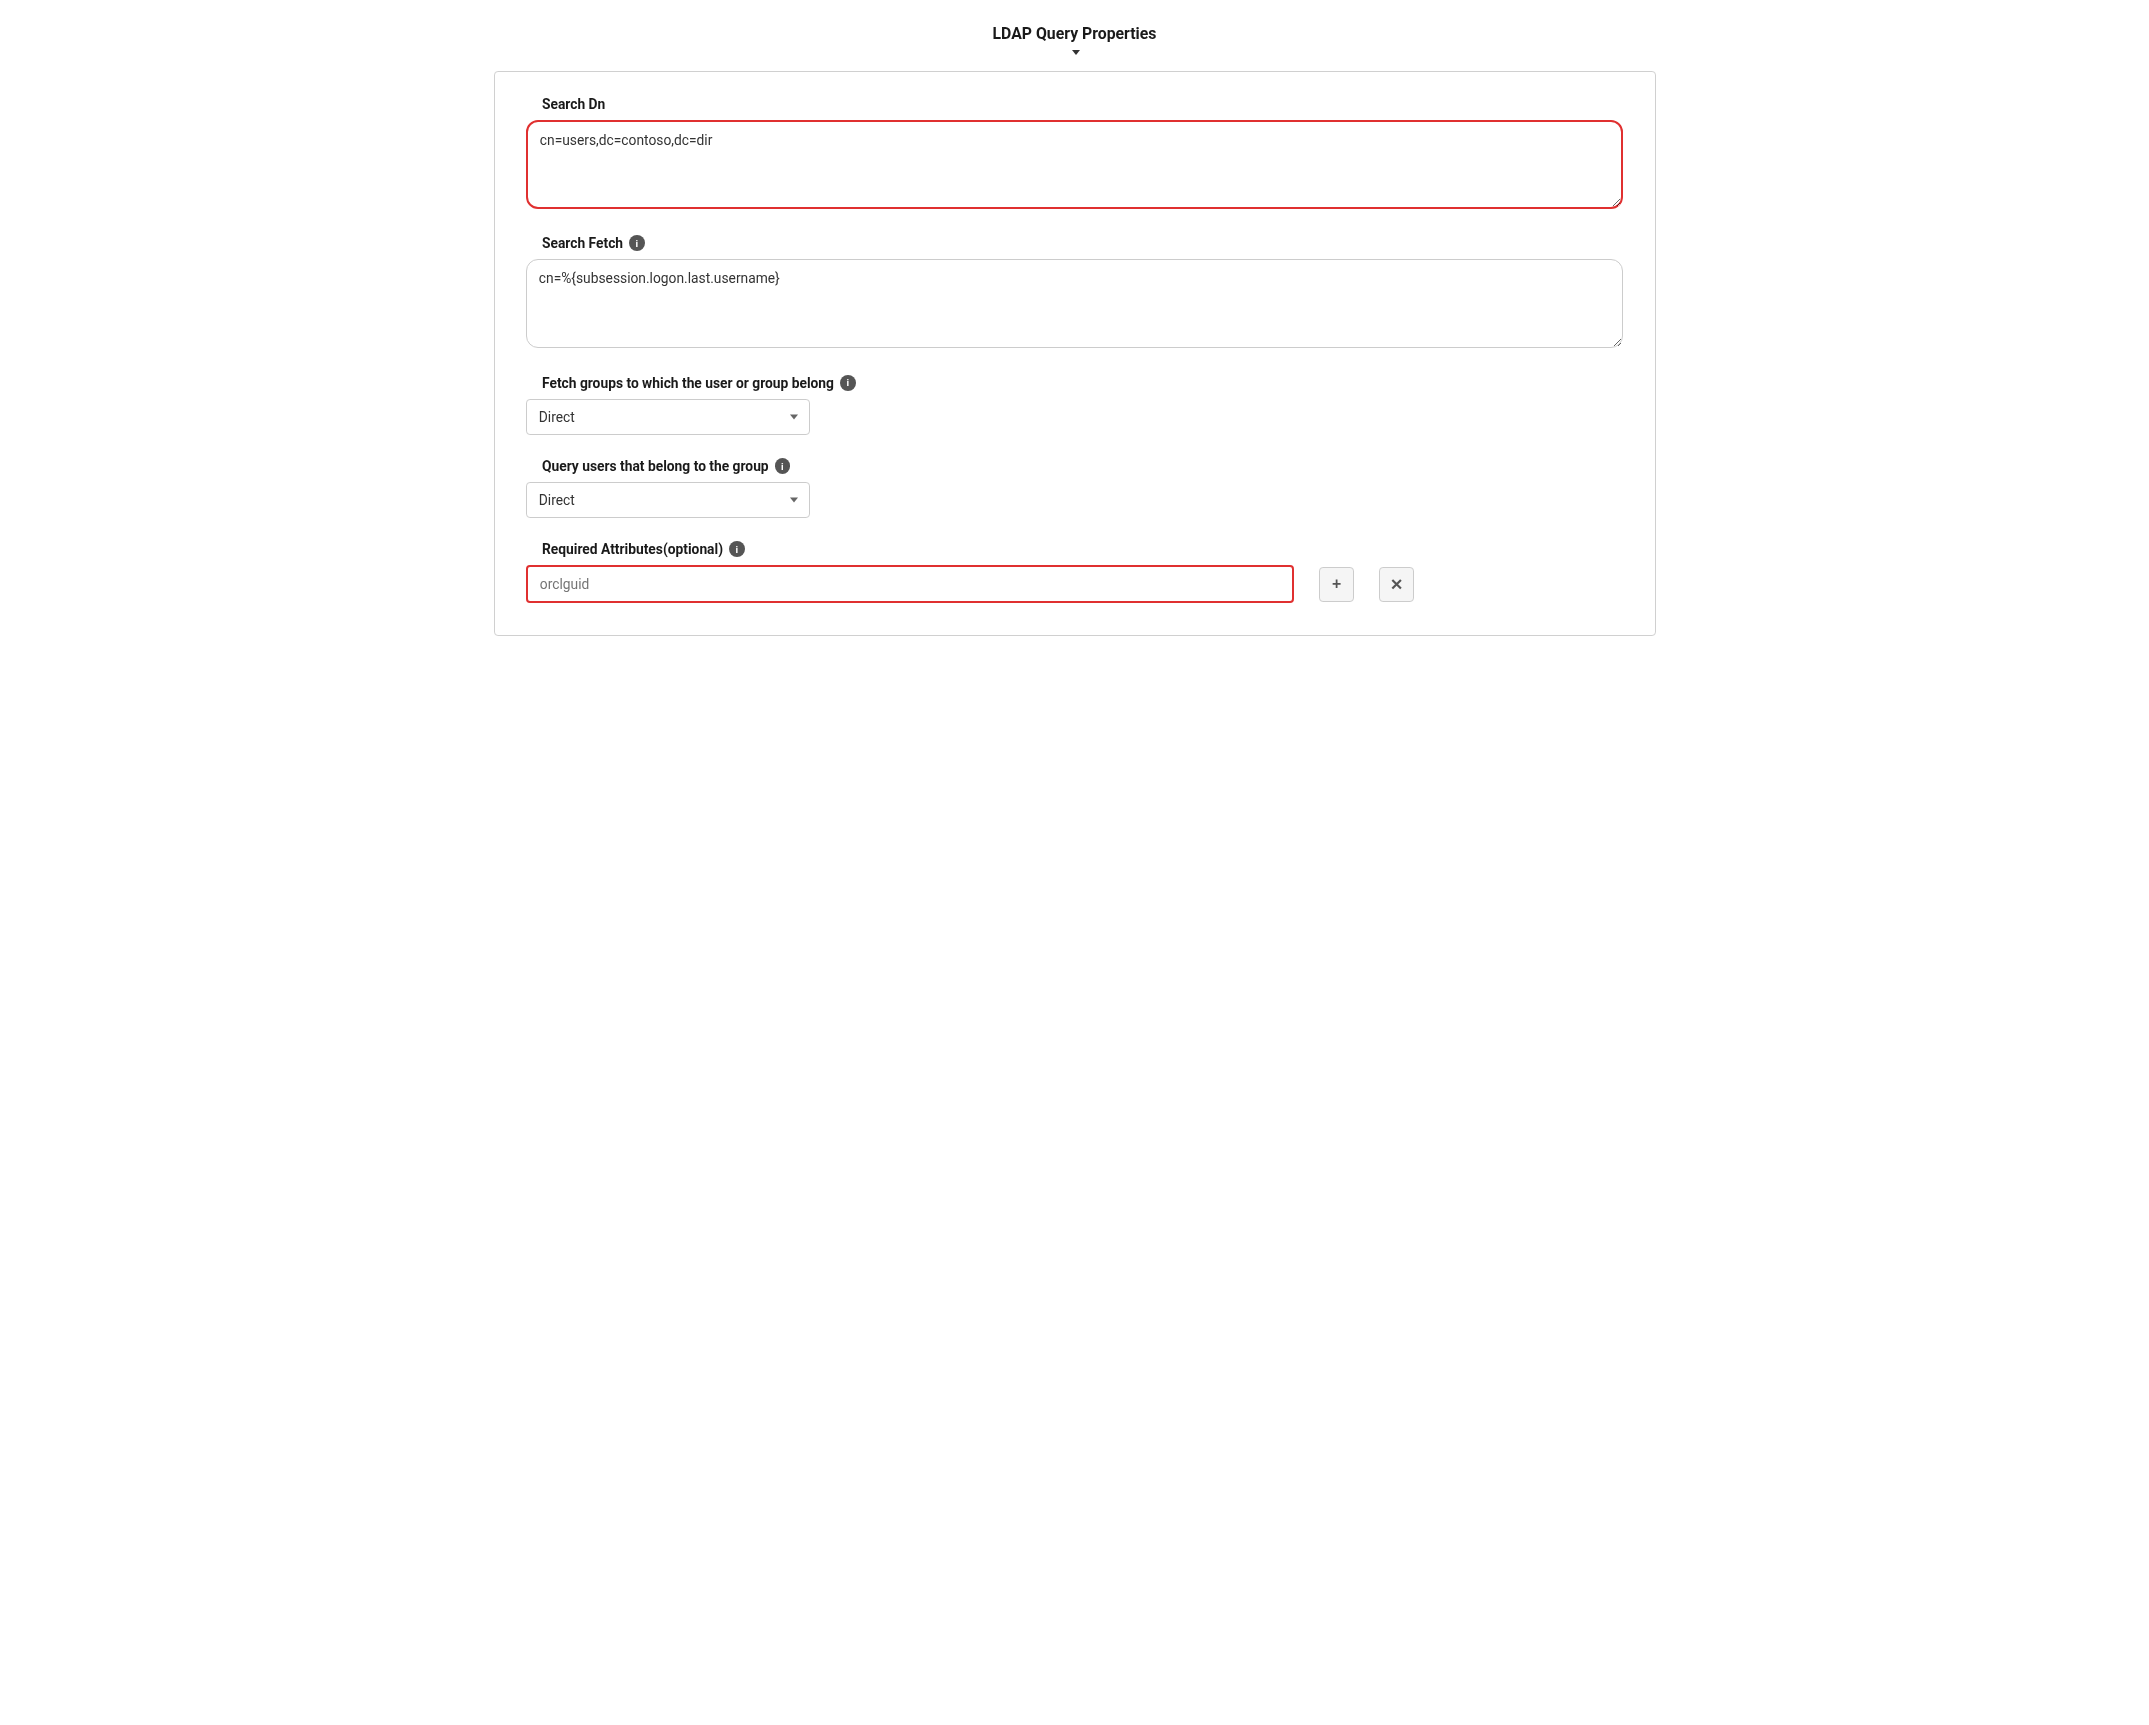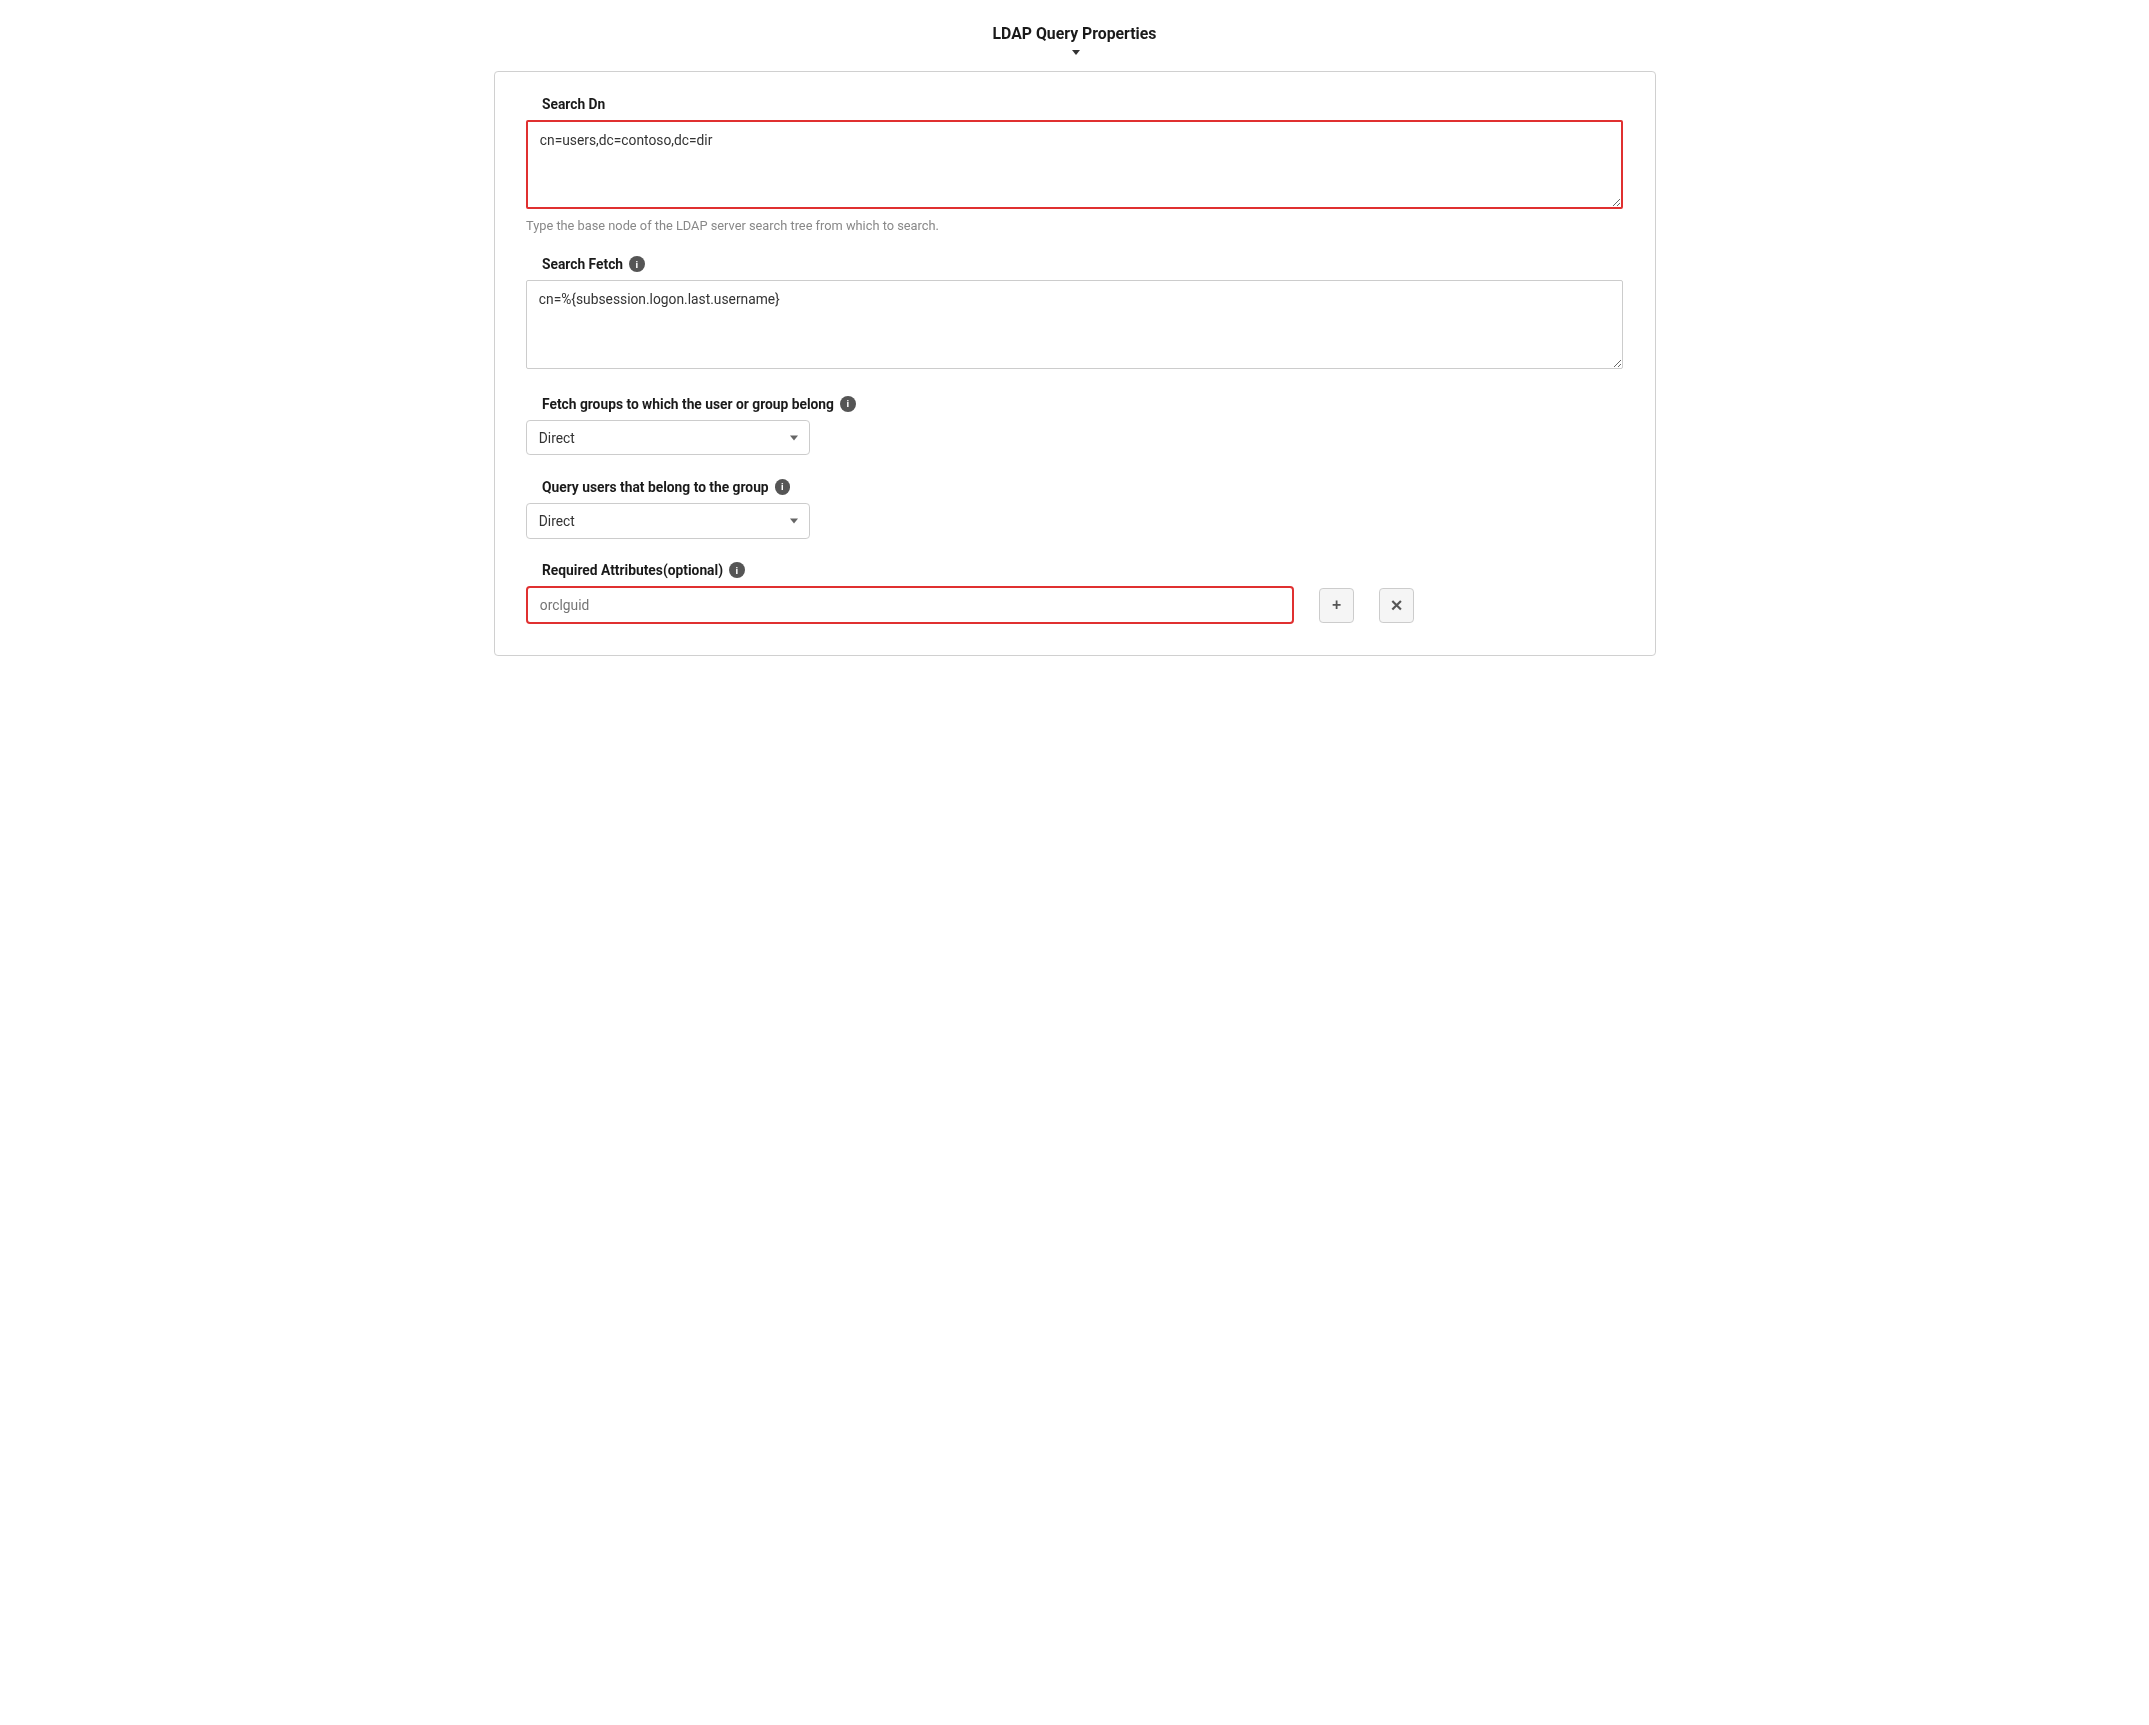--- a/index.html
+++ b/index.html
@@ -81,21 +81,21 @@
       font-size: 9.9px;
       font-weight: 700;
       cursor: default;
       font-style: normal;
       flex-shrink: 0;
     }
 
     .text-area {
       width: 100%;
       border: 1px solid #cccccc;
-      border-radius: 2px;
+      border-radius: 12px;
       padding: 9.9px 11.8px;
       font-size: 13.8px;
       font-family: inherit;
       color: #333;
       resize: vertical;
       min-height: 89px;
       background: #ffffff;
     }
 
     .text-area.highlighted {
@@ -185,21 +185,20 @@
     <span class="chevron-down"></span>
   </div>
 
   <div class="section-body">
 
     <div class="field-group">
       <div class="field-label">
         <span>Search Dn</span>
       </div>
       <textarea class="text-area highlighted" style="">cn=users,dc=contoso,dc=dir</textarea>
-      <div class="field-hint">Type the base node of the LDAP server search tree from which to search.</div>
     </div>
 
     <div class="field-group">
       <div class="field-label">
         <span>Search Fetch</span>
         <span class="info-icon">i</span>
       </div>
       <textarea class="text-area" style="">cn=%{subsession.logon.last.username}</textarea>
     </div>
 

